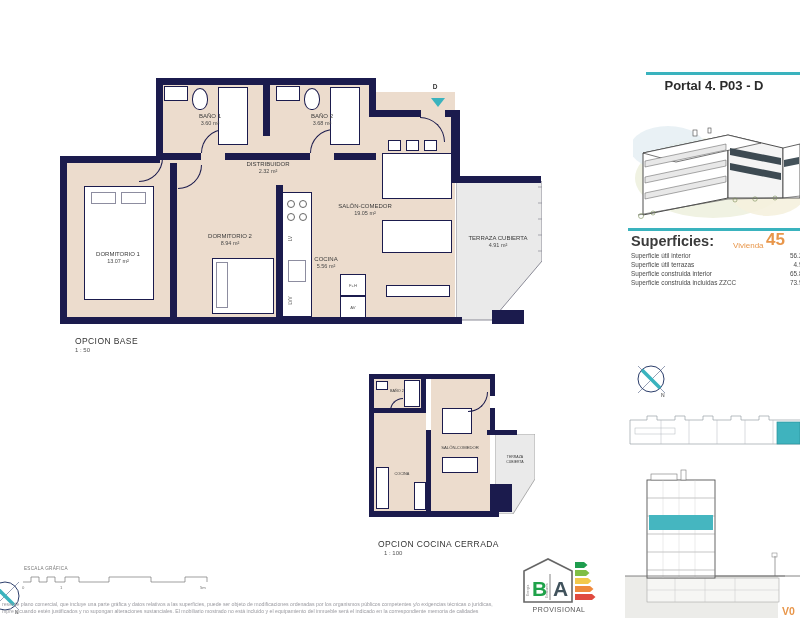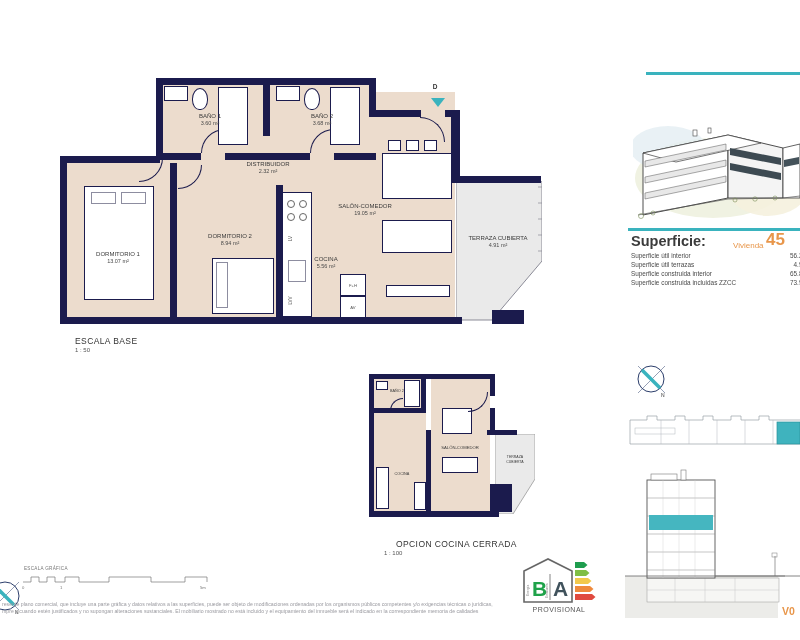--- a/index.html
+++ b/index.html
@@ -140,21 +140,21 @@
     <div class="room-label" style="left:266px;top:193px">
       <div>COCINA</div>
         <div class="area">5.56 m²</div>
     </div>
     <div class="room-label" style="left:438px;top:172px">
       <div>TERRAZA CUBIERTA</div>
         <div class="area">4.91 m²</div>
     </div>
   </div>
 
-  <div class="caption" style="left:75px;top:336px">ESCALA BASE</div>
+  <div class="caption" style="left:75px;top:336px">OPCION BASE</div>
   <div class="caption-scale" style="left:75px;top:347px">1 : 50</div>
 
   <div class="abs" style="left:362px;top:372px;width:190px;height:166px">
     <div class="beige" style="left:12px;top:7px;width:47px;height:29px"></div>
     <div class="beige" style="left:12px;top:41px;width:52px;height:98px"></div>
     <div class="beige" style="left:69px;top:7px;width:59px;height:132px"></div>
     <svg class="abs" style="left:133px;top:62px" width="40" height="80">
       <polygon points="0,0 40,0 40,45 18,80 0,80" fill="#eaeaea" stroke="#999" stroke-width="0.8"></polygon>
     </svg>
     <div class="wall" style="left:8px;top:2px;width:125px;height:5px"></div>
@@ -174,24 +174,25 @@
     <div class="furn" style="left:14px;top:95px;width:13px;height:42px"></div>
     <div class="furn" style="left:52px;top:110px;width:12px;height:28px"></div>
     <div class="d-tl" style="left:28px;top:26px;width:13px;height:13px"></div>
     <div class="d-br" style="left:106px;top:20px;width:20px;height:20px"></div>
     <div class="room-label" style="left:35px;top:20px;font-size:3.8px">BAÑO 2</div>
     <div class="room-label" style="left:98px;top:76px;font-size:4.2px">SALÓN-COMEDOR</div>
     <div class="room-label" style="left:40px;top:103px;font-size:3.8px">COCINA</div>
     <div class="room-label" style="left:153px;top:88px;font-size:3.5px;white-space:normal;width:30px">TERRAZA CUBIERTA</div>
   </div>
 
-  <div class="caption" style="left:396px;top:539px">OPCION COCINA CERRADA</div>
+  <div class="caption" style="left:378px;top:539px">OPCION COCINA CERRADA</div>
   <div class="caption-scale" style="left:384px;top:550px">1 : 100</div>
 
   <div class="abs" style="left:646px;top:72px;width:154px;height:3px;background:var(--teal)"></div>
+  <div class="abs" style="left:628px;top:78px;width:172px;text-align:center;font-size:13px;font-weight:bold;color:#2b2b2b">Portal 4. P03 - D</div>
 
   <svg class="abs" style="left:633px;top:103px" width="167" height="125">
     <ellipse cx="80" cy="75" rx="78" ry="40" fill="#f0f2e2"></ellipse>
     <ellipse cx="35" cy="45" rx="38" ry="22" fill="#e4eef2" opacity="0.8"></ellipse>
     <ellipse cx="135" cy="85" rx="40" ry="28" fill="#f5f1de" opacity="0.9"></ellipse>
     <polygon points="10,50 95,32 95,95 10,112" fill="#ffffff" stroke="#3a3a3a" stroke-width="0.9"></polygon>
     <polygon points="95,32 150,45 150,95 95,95" fill="#f4f4f4" stroke="#3a3a3a" stroke-width="0.9"></polygon>
     <polygon points="10,50 95,32 128,40 43,59" fill="#ffffff" stroke="#3a3a3a" stroke-width="0.7"></polygon>
     <polygon points="12,58 93,41 93,47 12,64" fill="#e8e8e8" stroke="#555" stroke-width="0.5"></polygon>
     <polygon points="12,74 93,57 93,63 12,80" fill="#e8e8e8" stroke="#555" stroke-width="0.5"></polygon>
@@ -204,21 +205,21 @@
     <rect x="75" y="25" width="3" height="5" fill="#fff" stroke="#444" stroke-width="0.6"></rect>
     <path d="M5,112 L95,96 L150,95 L167,93" fill="none" stroke="#555" stroke-width="0.7"></path>
     <circle cx="8" cy="113" r="2.5" fill="none" stroke="#7a8f5a" stroke-width="0.6"></circle>
     <circle cx="20" cy="110" r="2" fill="none" stroke="#7a8f5a" stroke-width="0.6"></circle>
     <circle cx="102" cy="97" r="2" fill="none" stroke="#7a8f5a" stroke-width="0.6"></circle>
     <circle cx="122" cy="96" r="2.2" fill="none" stroke="#7a8f5a" stroke-width="0.6"></circle>
     <circle cx="142" cy="95" r="2" fill="none" stroke="#7a8f5a" stroke-width="0.6"></circle>
   </svg>
 
   <div class="abs" style="left:628px;top:228px;width:172px;height:3px;background:var(--teal)"></div>
-  <div class="abs" style="left:631px;top:233px;font-size:14.5px;font-weight:bold;color:#3b3b3b">Superficie:</div>
+  <div class="abs" style="left:631px;top:233px;font-size:14.5px;font-weight:bold;color:#3b3b3b">Superficies:</div>
   <div class="abs" style="left:733px;top:241px;font-size:8px;color:var(--orange)">Vivienda</div>
   <div class="abs" style="left:766px;top:230px;font-size:17px;font-weight:bold;color:var(--orange)">45</div>
 
   <div class="abs" style="left:631px;top:251px;width:175px">
     <div class="row">
       <span>Superficie útil interior</span>
         <span>56.21</span>
     </div>
     <div class="row">
       <span>Superficie útil terrazas</span>

